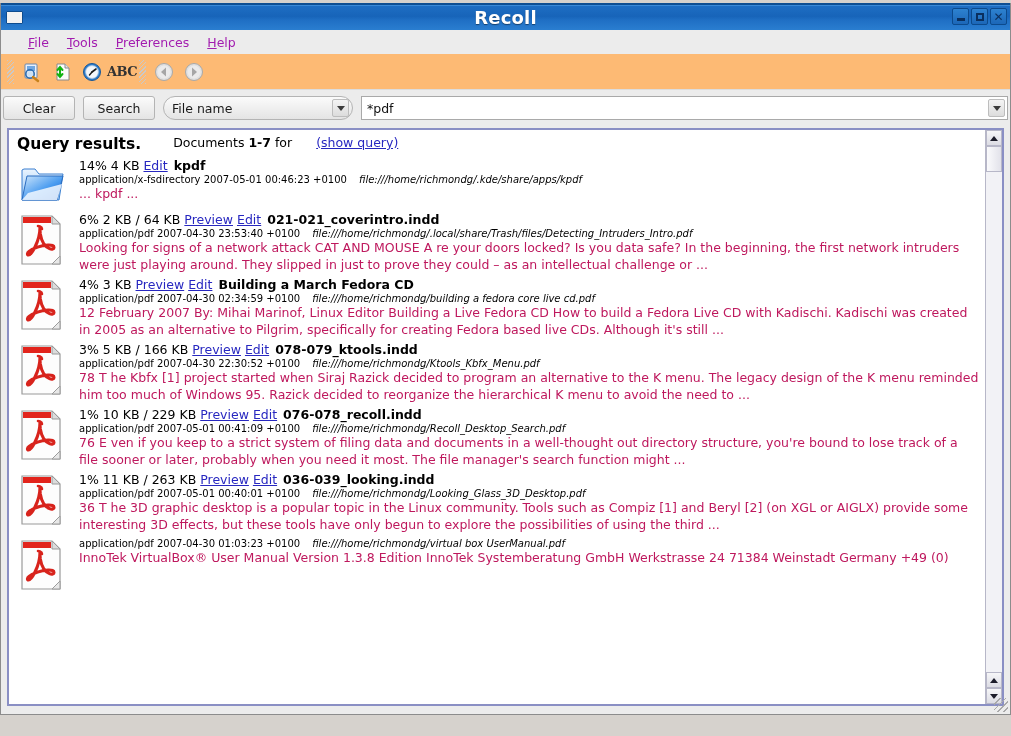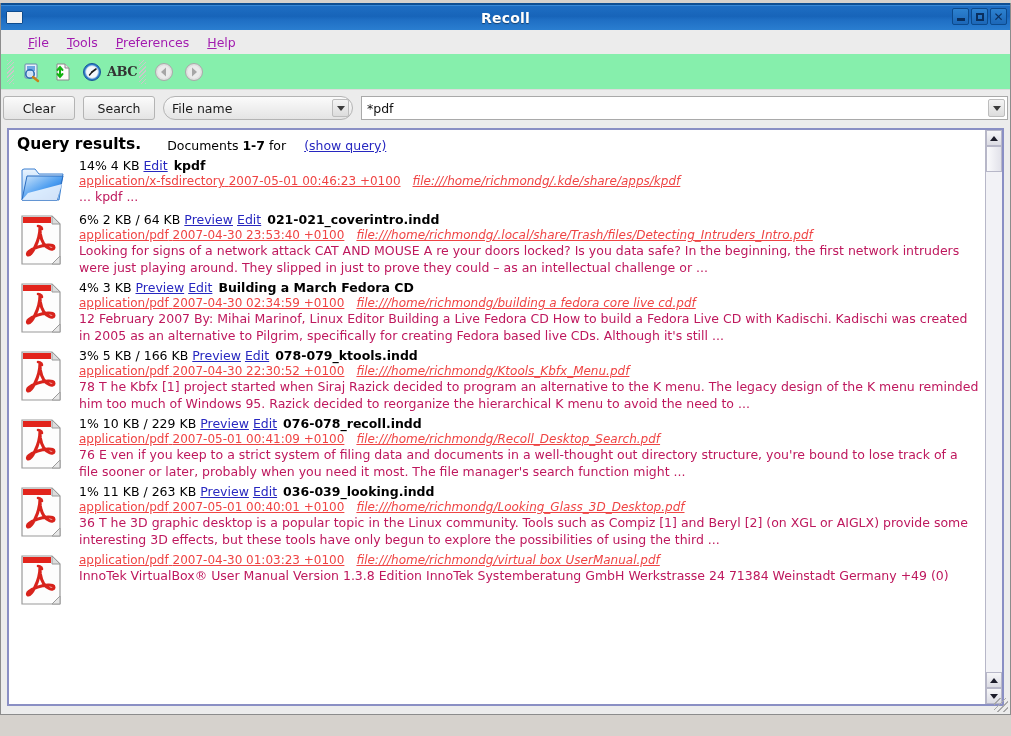--- a/index.html
+++ b/index.html
@@ -44,21 +44,21 @@
     margin-left: 5px;
     background: #f2f2f2;
     border: 1px solid #0d4c8f;
     border-radius: 1px;
   }
   #title-text {
     position: absolute;
     left: 0; right: 0;
     text-align: center;
     color: #ffffff;
-    font-size: 14px;
+    font-size: 18px;
     font-weight: bold;
     letter-spacing: 0.2px;
     text-shadow: 0 1px 1px rgba(0,0,0,0.45);
   }
   .win-buttons {
     position: absolute;
     right: 3px; top: 3px;
     display: flex;
     gap: 2px;
   }
@@ -92,21 +92,21 @@
   }
   .menu-item {
     padding: 3px 9px;
     cursor: default;
   }
   .menu-item .acc { text-decoration: underline; }
 
   
   #toolbar {
     height: 36px;
-    background: #86efac;
+    background: #fdba74;
     display: flex;
     align-items: center;
     padding-left: 4px;
     flex: 0 0 auto;
     border-bottom: 1px solid #dcdcdc;
   }
   .tb-grip {
     width: 7px; height: 24px;
     margin: 0 3px 0 2px;
     background: repeating-linear-gradient(135deg, #c9c9c9 0 1px, transparent 1px 3px);
@@ -212,22 +212,22 @@
     overflow: hidden;
     position: relative;
   }
   #results {
     flex: 1;
     overflow: hidden;
     padding: 4px 6px 0 6px;
   }
   #res-header {
     display: flex;
-    align-items: flex-end;
-    gap: 18px;
+    align-items: flex-start;
+    gap: 24px;
     padding: 1px 0 4px 2px;
     font-size: 13px;
   }
   #res-header .qr {
     font-size: 15.5px;
     font-weight: bold;
     color: #000;
   }
   #res-header .docs { color: #000; font-size: 12.5px; margin-left: 8px; }
   #res-header .docs b { font-weight: bold; }
@@ -253,25 +253,24 @@
   .rline1 .pct { }
   .rlink {
     color: #2727c0;
     text-decoration: underline;
   }
   .rtitle {
     font-weight: bold;
     margin-left: 6px;
   }
   .rline2 {
-    font-size: 12px;
-    color: #ef4444;
+    font-size: 10px;
+    color: #000000;
     white-space: nowrap;
     margin-top: 1px;
-    text-decoration: underline;
   }
   .rline2 .url {
     font-style: italic;
     margin-left: 12px;
   }
   .rsnippet {
     font-size: 12.5px;
     color: #be185d;
     margin-top: 1px;
     line-height: 1.32;

